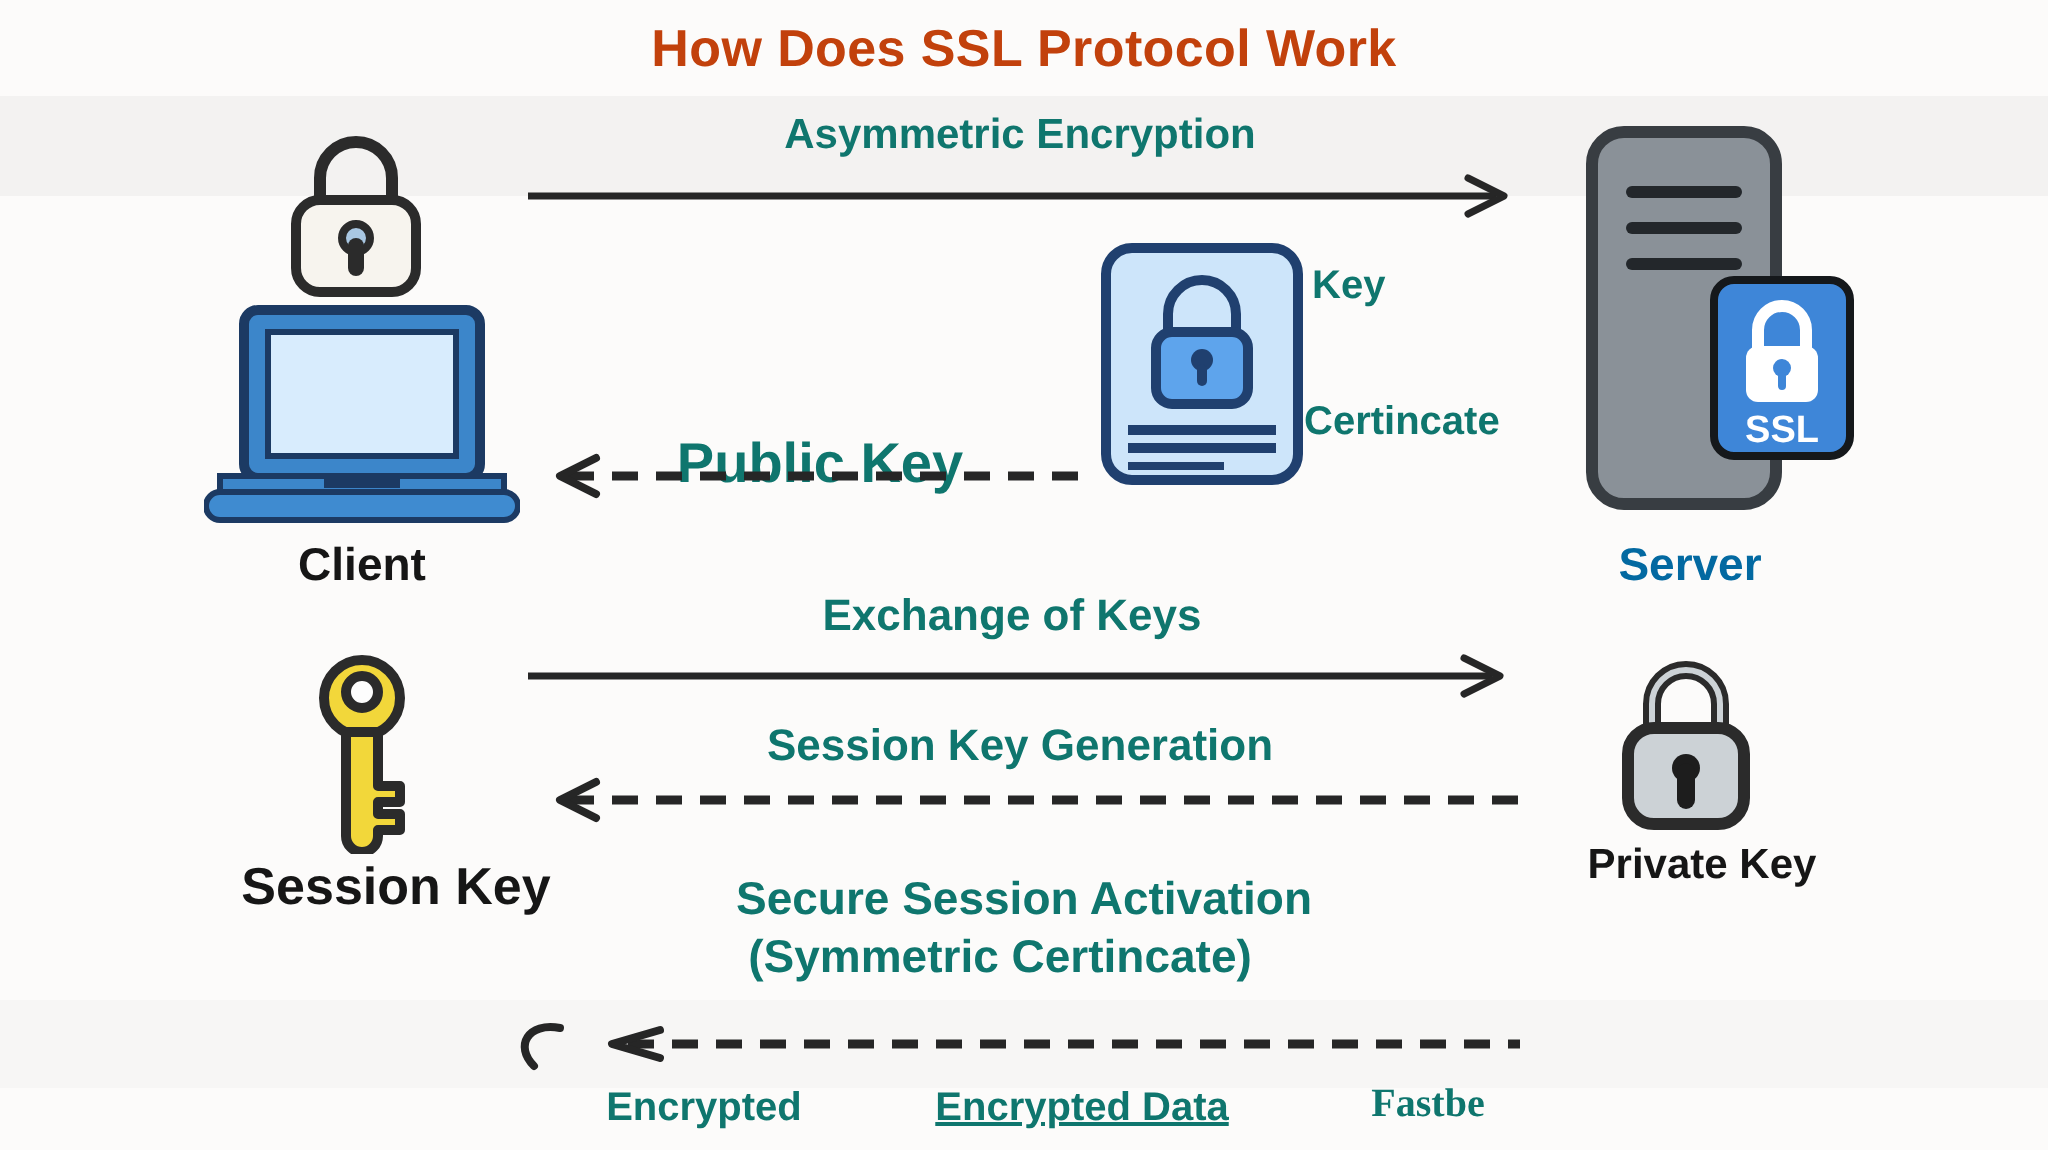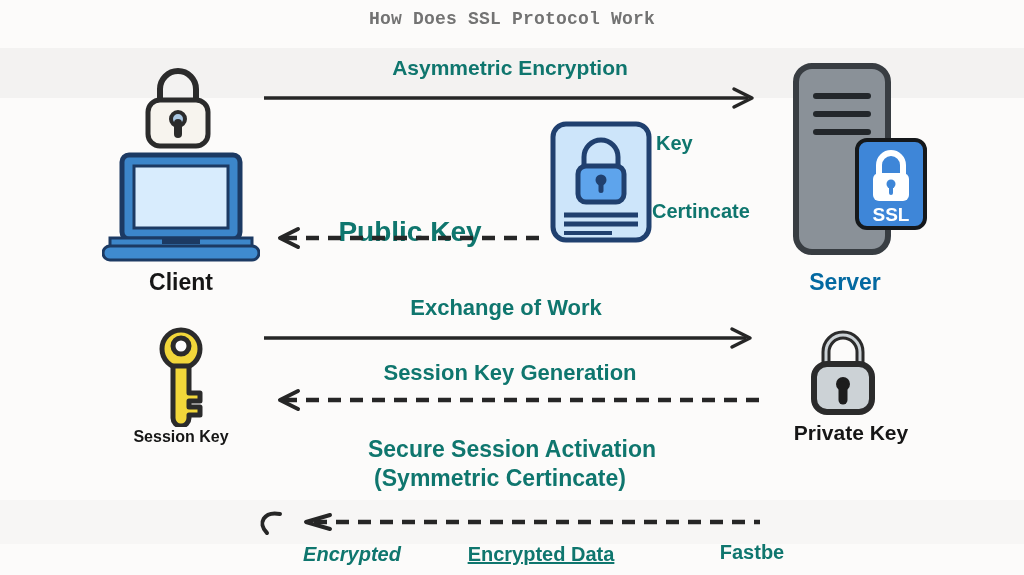--- a/index.html
+++ b/index.html
@@ -7,21 +7,21 @@
     position:relative;width:1024px;height:575px;overflow:hidden;
     background:#fcfbfa;
     font-family:"Liberation Sans","DejaVu Sans",sans-serif;
     color:#1f1f1f;
   }
   .band{position:absolute;left:0;width:1024px;pointer-events:none;}
   .band1{top:48px;height:50px;background:#f3f2f1;}
   .band2{top:500px;height:44px;background:#f7f6f5;}
   .ttl{
     position:absolute;top:9px;left:512px;transform:translateX(-50%);
-    font-size:18px;font-weight:700;letter-spacing:.2px;white-space:nowrap;color:#737373;font-family:Liberation Mono, monospace;
+    font-size:26px;font-weight:700;letter-spacing:.2px;white-space:nowrap;color:#c2410c;
   }
   .lbl{position:absolute;font-weight:700;white-space:nowrap;color:#0f766e;}
   .ctr{transform:translateX(-50%);}
   .ico{position:absolute;}
   svg{display:block;}
 </style>
 </head>
 <body>
 
 <div class="canvas">
@@ -82,38 +82,38 @@
   <svg class="ico" style="left:854px;top:137px;" width="74" height="94" viewBox="0 0 74 94">
     <rect x="3" y="3" width="68" height="88" rx="10" fill="#3e86d8" stroke="#15181b" stroke-width="4"></rect>
     <path d="M25,38 V28 a12,12 0 0 1 24,0 V38" fill="none" stroke="#ffffff" stroke-width="6"></path>
     <rect x="19" y="36" width="36" height="28" rx="6" fill="#ffffff"></rect>
     <circle cx="37" cy="47" r="4.5" fill="#3e86d8"></circle>
     <rect x="35" y="49" width="4" height="9" rx="2" fill="#3e86d8"></rect>
     <text x="37" y="84" text-anchor="middle" font-size="19" font-weight="bold" fill="#ffffff">SSL</text>
   </svg>
   <div class="lbl ctr" style="left:845px;top:269px;font-size:23px;color:#0369a1;">Server</div>
 
-  <div class="lbl ctr" style="left:506px;top:295px;font-size:22px;">Exchange of Work</div>
+  <div class="lbl ctr" style="left:506px;top:295px;font-size:22px;">Exchange of Keys</div>
   <svg class="ico" style="left:262px;top:325px;" width="500" height="26">
     <line x1="2" y1="13" x2="484" y2="13" stroke="#262626" stroke-width="3.5"></line>
     <path d="M470,4 L488,13 L470,22" fill="none" stroke="#262626" stroke-width="3.5" stroke-linecap="round" stroke-linejoin="round"></path>
   </svg>
 
   <div class="lbl ctr" style="left:510px;top:360px;font-size:22px;">Session Key Generation</div>
   <svg class="ico" style="left:262px;top:387px;" width="500" height="26">
     <line x1="22" y1="13" x2="498" y2="13" stroke="#262626" stroke-width="4.5" stroke-dasharray="13 9"></line>
     <path d="M36,4 L18,13 L36,22" fill="none" stroke="#262626" stroke-width="4" stroke-linecap="round" stroke-linejoin="round"></path>
   </svg>
 
   <svg class="ico" style="left:152px;top:327px;" width="58" height="100" viewBox="0 0 58 100">
     <circle cx="29" cy="22" r="19" fill="#f2d73a" stroke="#2b2b2b" stroke-width="5"></circle>
     <circle cx="29" cy="19" r="8" fill="#fdfdfd" stroke="#2b2b2b" stroke-width="5"></circle>
     <path d="M21,39 h16 v27 h11 v8 h-11 v6 h11 v8 h-11 v3 a8,8 0 0 1 -16,0 z" fill="#f2d73a" stroke="#2b2b2b" stroke-width="5" stroke-linejoin="round"></path>
   </svg>
-  <div class="lbl ctr" style="left:181px;top:428px;font-size:16px;color:#161616;text-align:center;">Session Key</div>
+  <div class="lbl ctr" style="left:198px;top:428px;font-size:26px;color:#161616;text-align:center;">Session Key</div>
 
   <svg class="ico" style="left:808px;top:322px;" width="70" height="96" viewBox="0 0 70 96">
     <path d="M18,46 V30 a17,17 0 0 1 34,0 V46" fill="none" stroke="#2b2b2b" stroke-width="9"></path>
     <path d="M18,46 V30 a17,17 0 0 1 34,0 V46" fill="none" stroke="#ccd2d6" stroke-width="3"></path>
     <rect x="6" y="42" width="58" height="48" rx="13" fill="#ccd2d6" stroke="#2b2b2b" stroke-width="6"></rect>
     <circle cx="35" cy="62" r="7" fill="#1d1d1d"></circle>
     <path d="M35,64 v14" stroke="#1d1d1d" stroke-width="9" stroke-linecap="round"></path>
   </svg>
   <div class="lbl ctr" style="left:851px;top:421px;font-size:21px;color:#161616;">Private Key</div>
 
@@ -121,17 +121,17 @@
   <div class="lbl ctr" style="left:500px;top:465px;font-size:23px;">(Symmetric Certincate)</div>
 
   <svg class="ico" style="left:254px;top:509px;" width="32" height="30" viewBox="0 0 32 30">
     <path d="M26,5 C10,2 3,14 13,24" fill="none" stroke="#262626" stroke-width="4" stroke-linecap="round"></path>
   </svg>
   <svg class="ico" style="left:292px;top:509px;" width="470" height="26">
     <line x1="22" y1="13" x2="468" y2="13" stroke="#262626" stroke-width="4.5" stroke-dasharray="13 9"></line>
     <path d="M38,6 L14,13 L38,20" fill="none" stroke="#262626" stroke-width="4" stroke-linecap="round" stroke-linejoin="round"></path>
   </svg>
 
-  <div class="lbl ctr" style="left:352px;top:543px;font-size:20px;font-style:italic;">Encrypted</div>
+  <div class="lbl ctr" style="left:352px;top:543px;font-size:20px;">Encrypted</div>
   <div class="lbl ctr" style="left:541px;top:543px;font-size:20px;text-decoration:underline;">Encrypted Data</div>
-  <div class="lbl ctr" style="left:752px;top:541px;font-size:20px;">Fastbe</div>
+  <div class="lbl ctr" style="left:714px;top:541px;font-size:20px;font-family:Liberation Serif, serif;">Fastbe</div>
 
 </div>
 
 </body></html>

